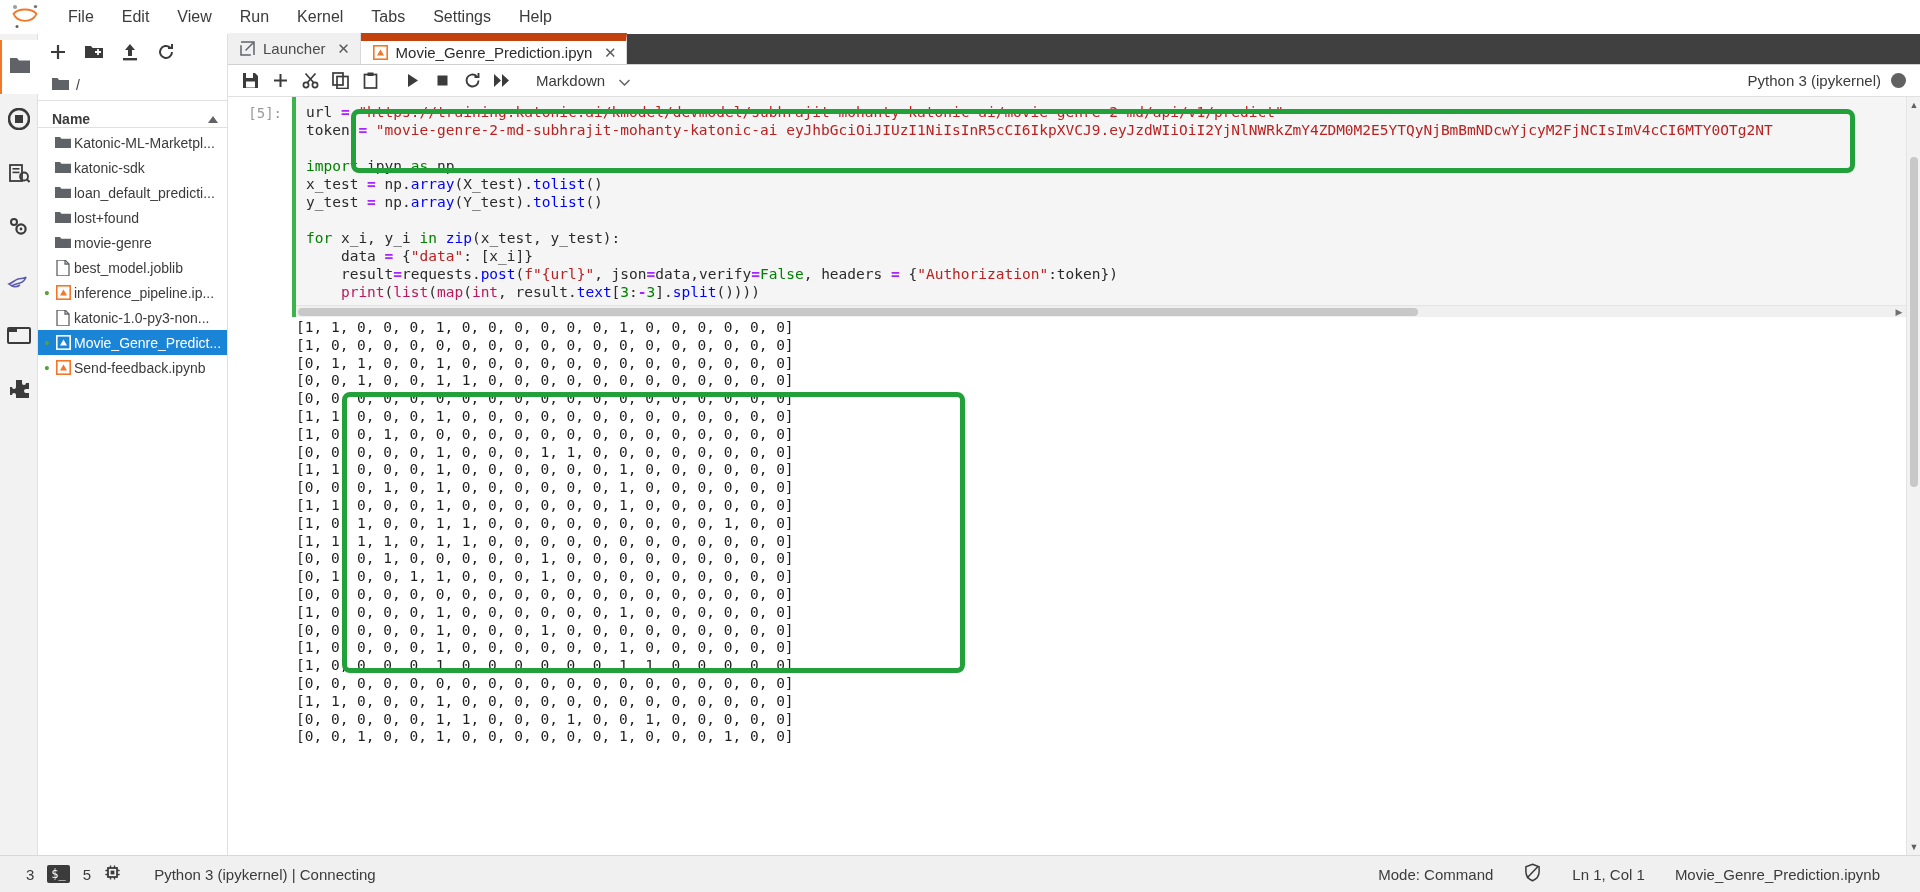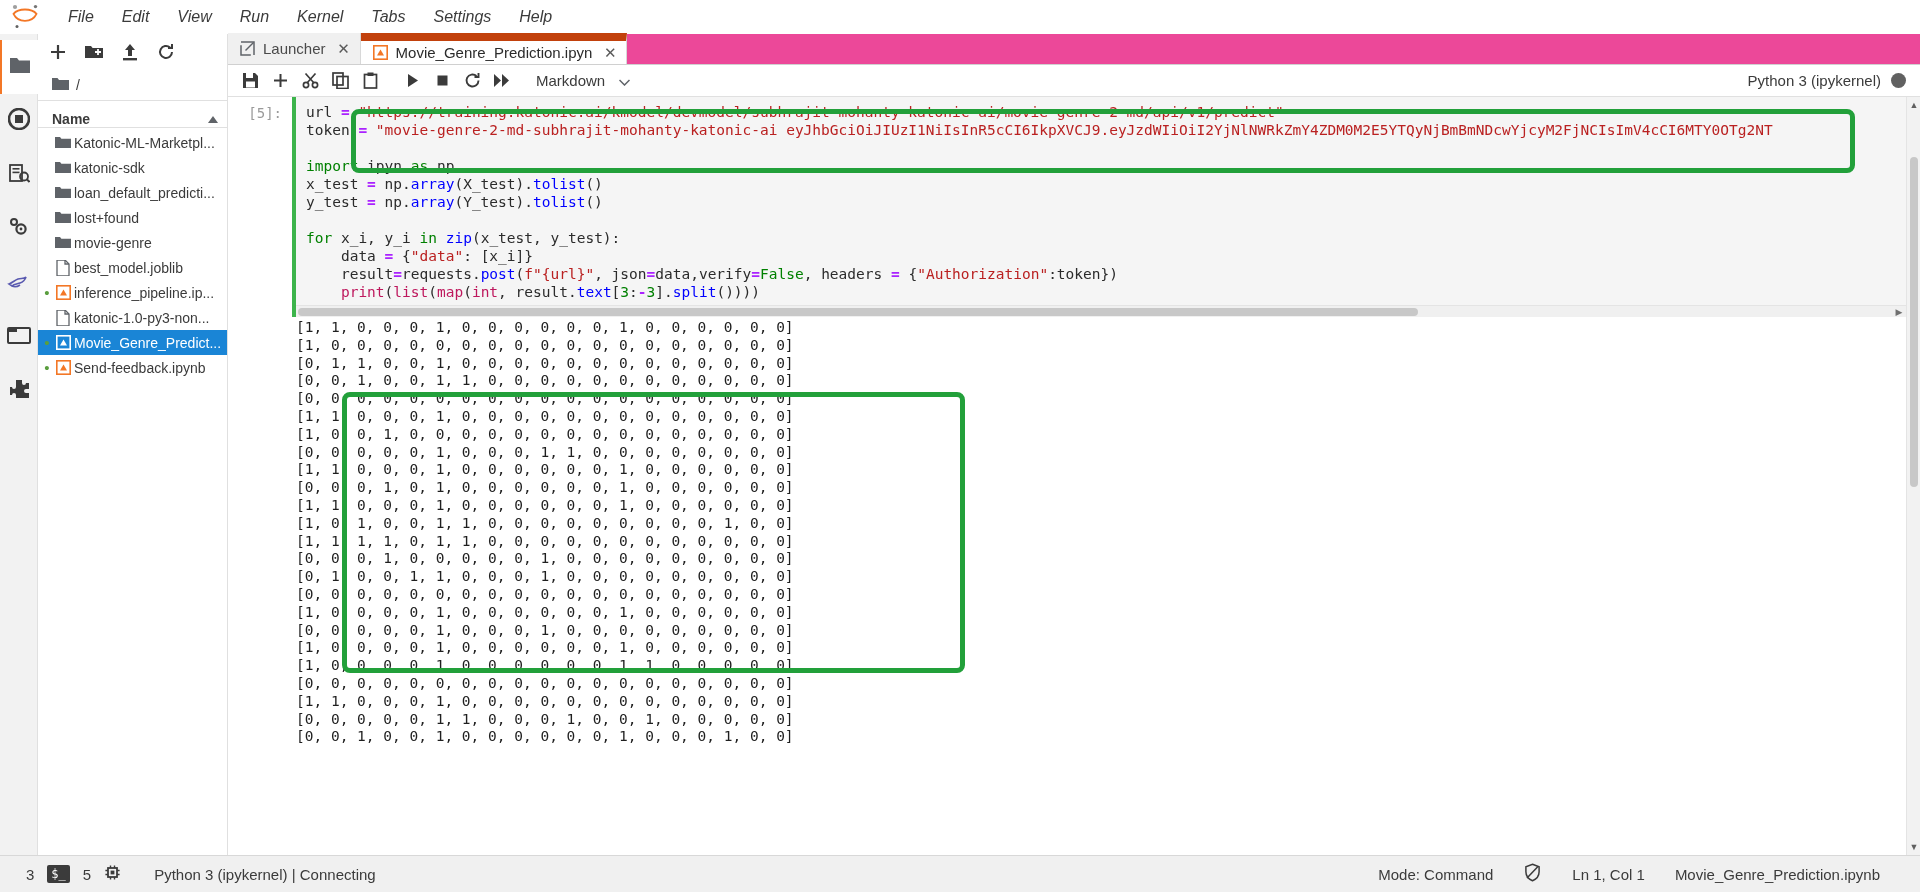--- a/index.html
+++ b/index.html
@@ -121,21 +121,21 @@
   
   #notebook-panel {
     flex: 1;
     display: flex;
     flex-direction: column;
     background: #ffffff;
     min-width: 0;
   }
   #tabbar {
     height: 31px;
-    background: #ec4899;
+    background: #404040;
     display: flex;
     align-items: flex-end;
     border-bottom: 1px solid #d0d0d0;
   }
   .tab {
     height: 31px;
     display: flex;
     align-items: center;
     padding: 0 8px 0 12px;
     font-size: 15px;
@@ -330,21 +330,21 @@
 
 <div id="menubar">
   <span id="jp-logo">
     <svg viewBox="0 0 30 26" width="30" height="26">
       <path d="M15 5.5c-5 0-9.3 1.7-11.5 4.3 2 4.2 6.4 7 11.5 7s9.5-2.8 11.5-7C24.3 7.2 20 5.5 15 5.5z" fill="none" stroke="#f37726" stroke-width="1.8"></path>
       <circle cx="5" cy="3" r="2.1" fill="#9e9e9e"></circle>
       <circle cx="25.5" cy="2.6" r="1.7" fill="#757575"></circle>
       <circle cx="7" cy="22.5" r="1.5" fill="#616161"></circle>
     </svg>
   </span>
-  <div id="menu-items" style="display: flex; font-style: italic;">
+  <div id="menu-items" style="display: flex;">
       <div class="menu-item">File</div>
       <div class="menu-item">Edit</div>
       <div class="menu-item">View</div>
       <div class="menu-item">Run</div>
       <div class="menu-item">Kernel</div>
       <div class="menu-item">Tabs</div>
       <div class="menu-item">Settings</div>
       <div class="menu-item">Help</div>
     </div>
 </div>

